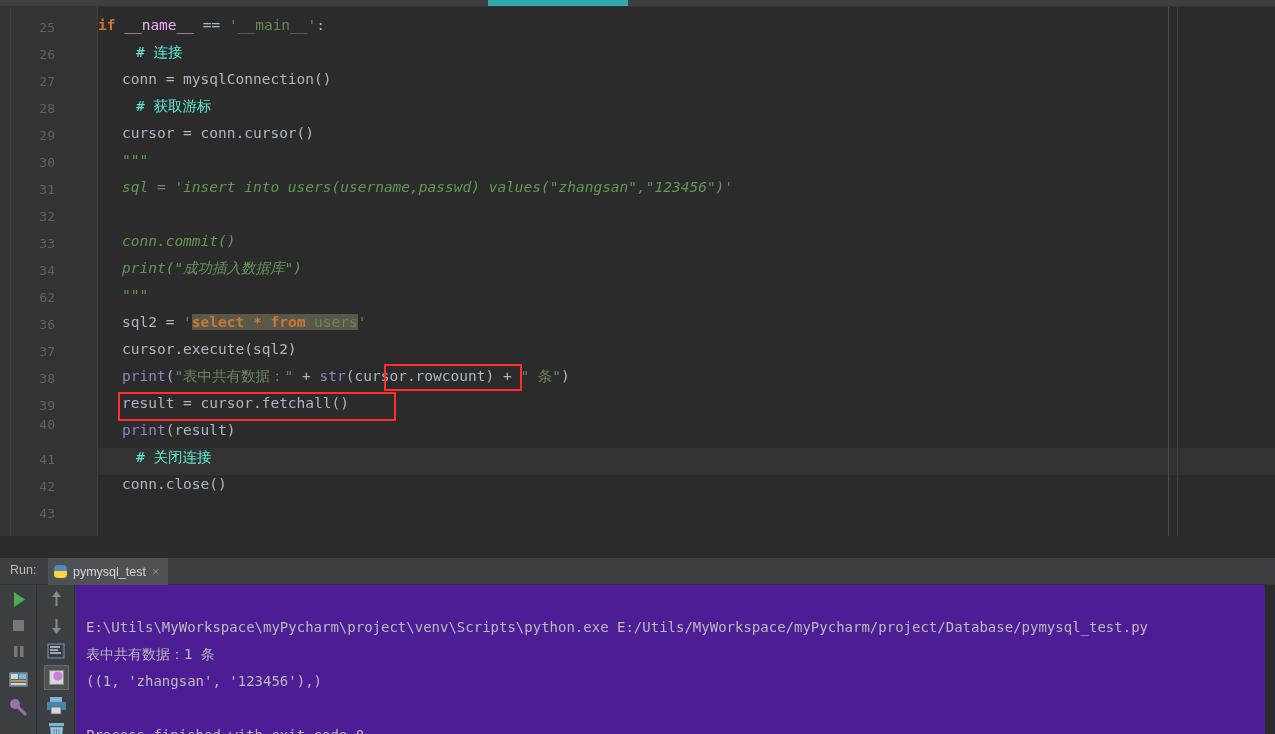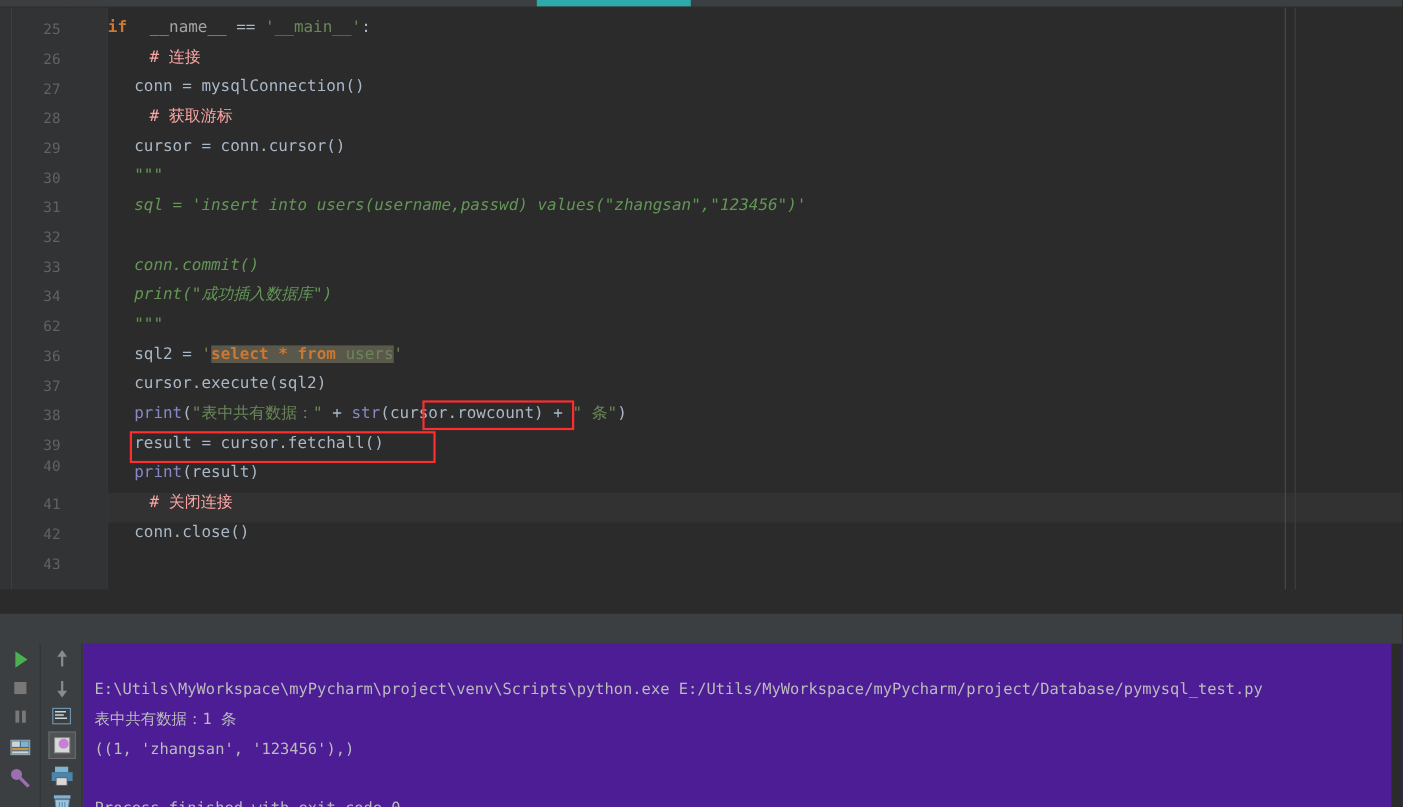--- a/index.html
+++ b/index.html
@@ -123,25 +123,25 @@
     background: #4b4b4b;
   }
   #right-split {
     position: absolute; left: 1177px; top: 7px; width: 1px; height: 529px;
     background: #3c3f41;
   }
 
   
   .kw      { color: #cc7832; font-weight: bold; }
   .plain   { color: #a9b7c6; }
-  .comment { color: #fca5a5; }
+  .comment { color: #5eead4; }
   .str     { color: #6a8759; }
   .doc     { color: #629755; font-style: italic; }
   .builtin { color: #8888c6; }
-  .dunder  { color: #a3a3a3; margin-left: 12px; }
+  .dunder  { color: #f0abfc; }
   .sqlkw   { color: #cc7832; font-weight: bold; }
   .sel     { background: #59584b; }
 
   
   .redbox {
     position: absolute; border: 2px solid #ff2d2d; pointer-events: none;
   }
 
   
   #breadcrumb {
@@ -322,20 +322,31 @@
       <div class="redbox" style="left:286px; top:357px; width:138px; height:27px;"></div>
       <div class="redbox" style="left:20px; top:385px; width:278px; height:29px;"></div>
     </div>
 
     <div id="right-split"></div>
   </div>
 
 
   <div id="run-window">
 
+    <div id="run-header">
+      <div id="run-label">Run:</div>
+      <div id="run-tab">
+        <span class="py-icon">
+            <span class="a"></span>
+            <span class="b"></span>
+          </span>
+        <span id="run-tab-label">pymysql_test</span>
+        <span id="run-tab-close">×</span>
+      </div>
+    </div>
 
     <div id="run-toolbar">
       <div class="tb-btn" style="top:2px">
         <svg width="25" height="25" viewBox="0 0 25 25">
             <polygon points="8,5 19,12.5 8,20" fill="#4caf50"></polygon>
           </svg>
       </div>
       <div class="tb-btn" style="top:28px">
         <svg width="25" height="25" viewBox="0 0 25 25">
             <rect x="7" y="7" width="11" height="11" fill="#787878"></rect>

